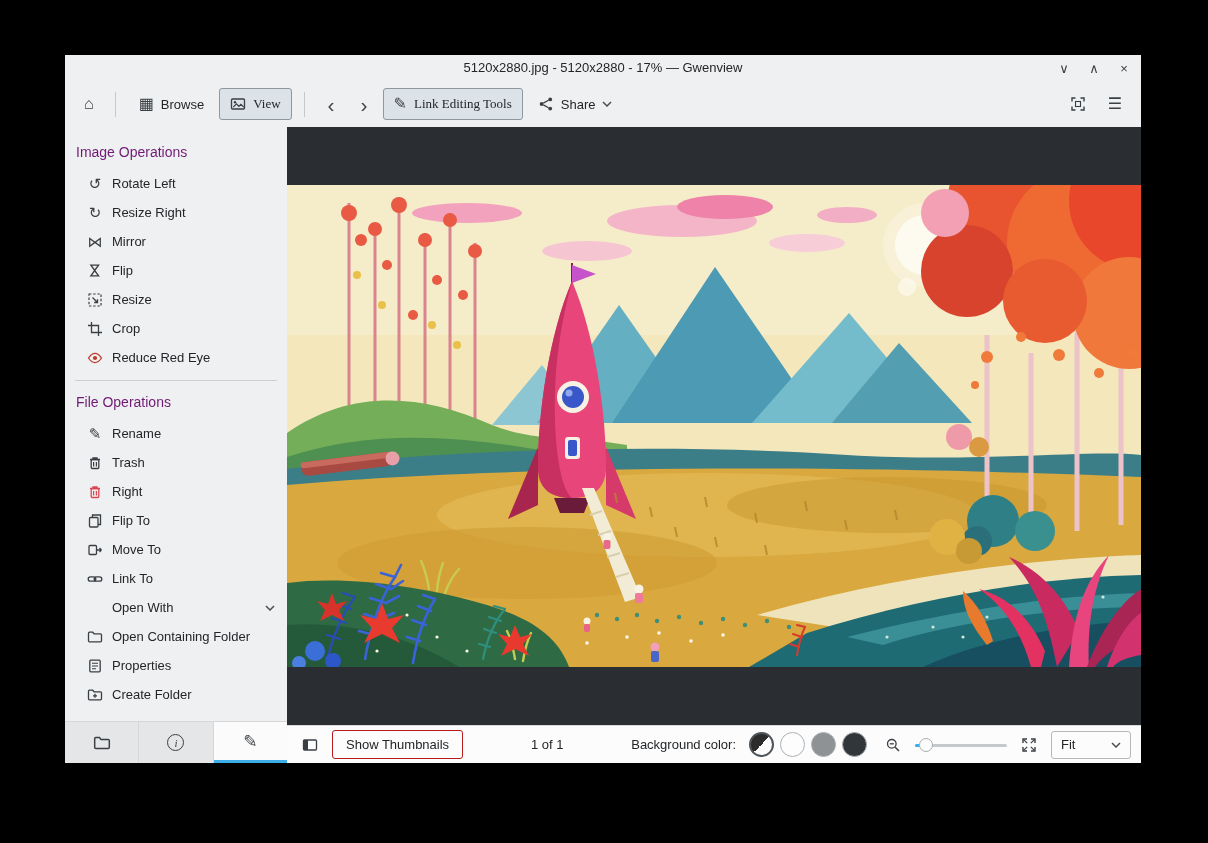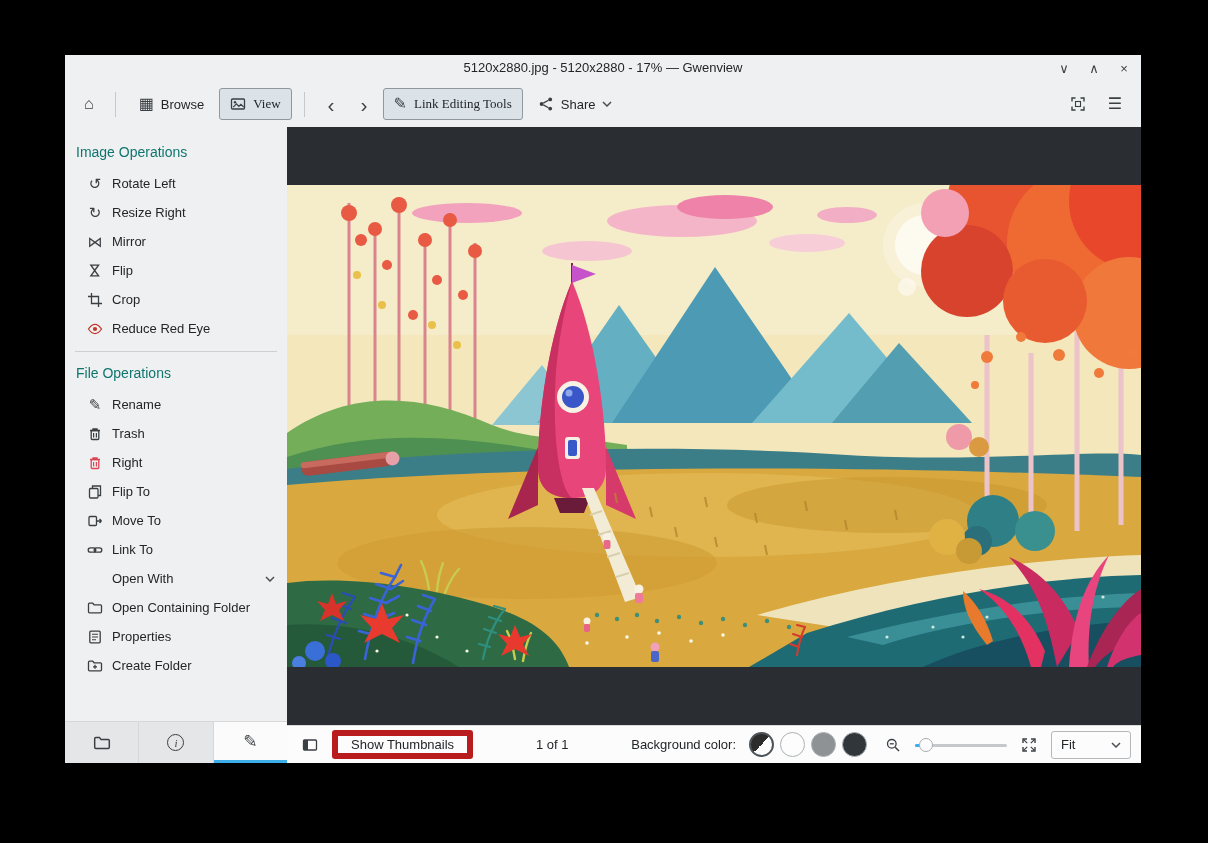--- a/index.html
+++ b/index.html
@@ -32,21 +32,21 @@
   .i18 { width:18px; height:18px; display:block; }
   .chev { display:block; }
   .chev polyline { fill:none; stroke:#4a4f54; stroke-width:1.5; }
 
   
   .content { flex:1; display:flex; min-height:0; }
 
   
   .sidebar { width:222px; flex:0 0 222px; display:flex; flex-direction:column; background:#eff0f1; }
   .sidebar-scroll { flex:1; padding-top:8px; overflow:hidden; }
-  .side-header { font-size:14px; color:#0f766e; padding:9px 0 9px 11px; }
+  .side-header { font-size:14px; color:#701a75; padding:9px 0 9px 11px; }
   .side-item { height:29px; display:flex; align-items:center; gap:8px; padding:0 12px 0 21px;
                font-size:13px; color:#232629; width:100%; text-align:left; }
   .side-item .ic { width:18px; flex:0 0 18px; display:flex; align-items:center; justify-content:center;
                    font-size:15px; line-height:1; color:#3a3f44; }
   .side-item .ic.red { color:#da4453; }
   .side-item .ic.eye { color:#c0392b; }
   .rot90 { display:inline-block; transform:rotate(90deg); }
   .side-item .chev { margin-left:auto; }
   .side-sep { height:1px; background:#cdd0d2; margin:8px 10px 4px 10px; }
   .sidebar-tabs { height:42px; flex:0 0 42px; display:flex; border-top:1px solid #d5d7d9; }
@@ -60,21 +60,21 @@
 
   
   .main { flex:1; min-width:0; display:flex; flex-direction:column; }
   .canvas { flex:1; background:#2a2e33; display:flex; align-items:center; min-height:0; }
   .illustration { width:100%; height:482px; display:block; }
 
   
   .statusbar { height:38px; flex:0 0 38px; background:#fcfcfc; border-top:1px solid #d9dbdc;
                display:flex; align-items:center; padding:0 10px; gap:9px; font-size:13px; color:#232629; }
   .sp { flex:1; }
-  .sbtn { height:29px; padding:0 13px; background:#fcfcfc; border:6px solid #b91c1c;
+  .sbtn { height:29px; padding:0 13px; background:#fcfcfc; border:1px solid #b91c1c;
           border-radius:3px; font-size:13px; display:flex; align-items:center; color:#232629; }
   .icon-btn { width:26px; height:26px; display:flex; align-items:center; justify-content:center; color:#3a3f44; }
   .swatches { display:flex; gap:6px; align-items:center; margin:0 4px; }
   .swatch { width:25px; height:25px; border-radius:50%; border:1px solid #adb1b4; }
   .swatch.auto { background:linear-gradient(135deg,#2c2c2c 50%, #fdfdfd 50%); border:2px solid #4d545a; }
   .swatch.white { background:#fdfdfd; }
   .swatch.gray  { background:#8e9294; }
   .swatch.dark  { background:#31363b; }
   .slider { width:92px; height:20px; position:relative; }
   .slider .track { position:absolute; top:9px; left:0; right:0; height:3px; background:#c6c9cb; border-radius:2px; }
@@ -245,20 +245,28 @@
         </button>
         <button class="side-item">
           <span class="ic">
               <span class="rot90">⋈</span>
             </span>
           <span>Flip</span>
         </button>
         <button class="side-item">
           <span class="ic">
               <svg class="i16" viewBox="0 0 16 16">
+                <use href="#sym-resize"></use>
+              </svg>
+            </span>
+          <span>Resize</span>
+        </button>
+        <button class="side-item">
+          <span class="ic">
+              <svg class="i16" viewBox="0 0 16 16">
                 <use href="#sym-crop"></use>
               </svg>
             </span>
           <span>Crop</span>
         </button>
         <button class="side-item">
           <span class="ic eye">
               <svg class="i16" viewBox="0 0 16 16">
                 <use href="#sym-eye"></use>
               </svg>

